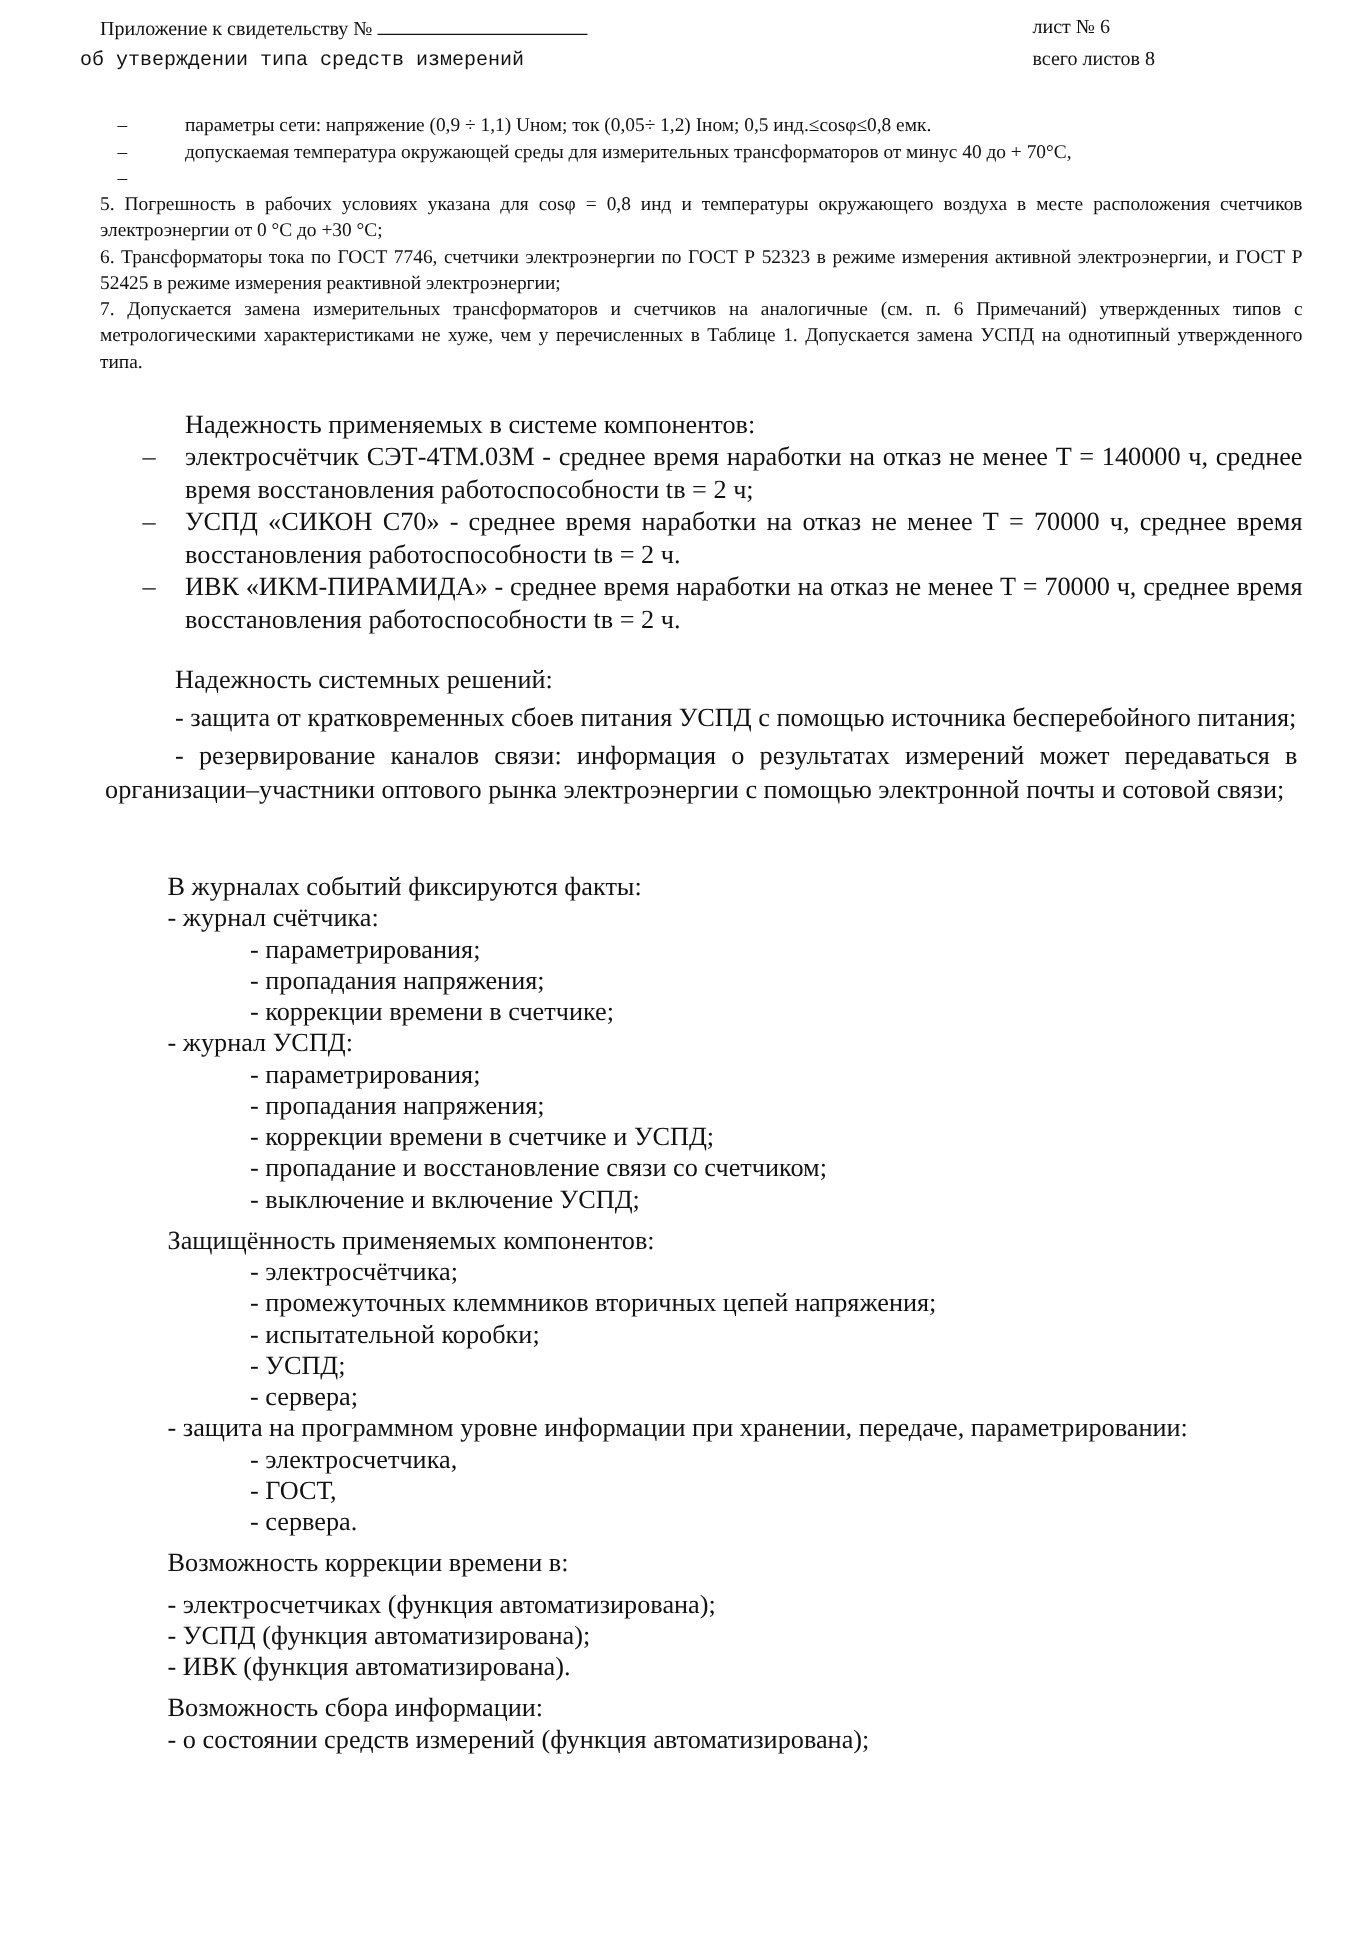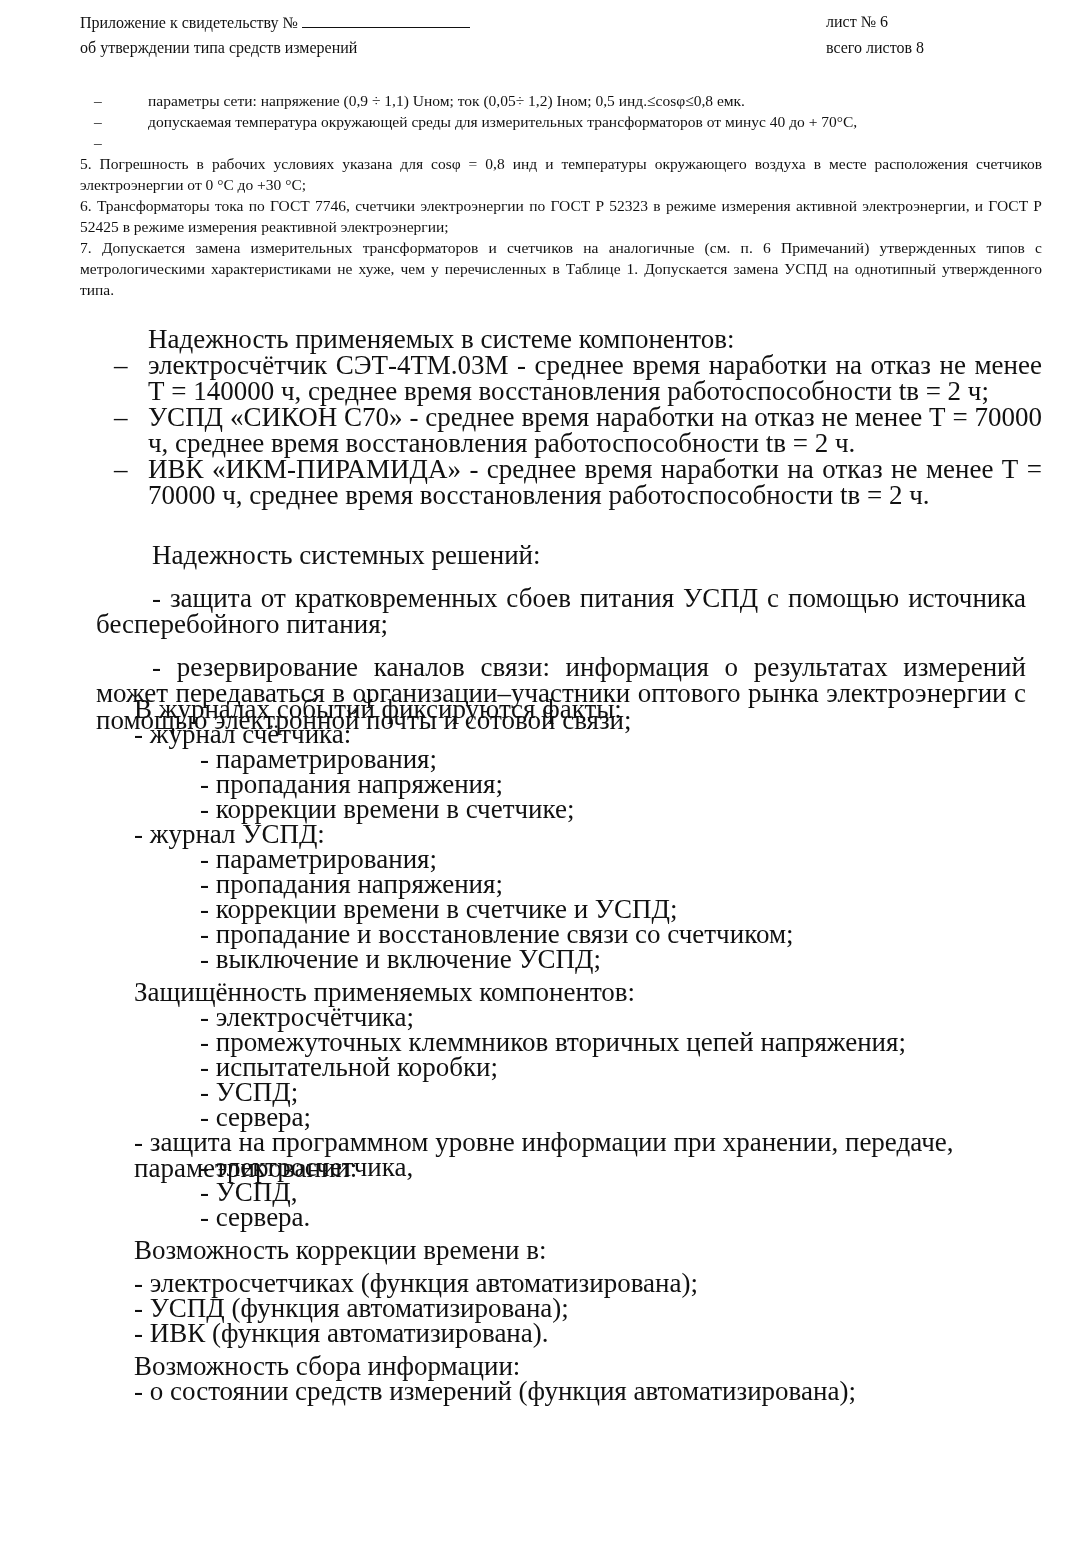--- a/index.html
+++ b/index.html
@@ -2,38 +2,38 @@
 <html><head>
 <meta charset="utf-8">
 <style>
   html, body { margin: 0; padding: 0; background: #ffffff; }
   body {
     width: 1092px; height: 1560px; position: relative; overflow: hidden;
     font-family: "Liberation Serif", "DejaVu Serif", serif; color: #111;
   }
   .hdr { position: absolute; font-size: 16px; line-height: 26px; }
   .hdr-l1 { left: 80px; top: 9px; }
-  .hdr-l2 { left: 80px; top: 35px; }
+  .hdr-l2 { left: 64px; top: 35px; font-family: Liberation Mono, monospace; }
   .hdr-r1 { left: 826px; top: 9px; }
   .hdr-r2 { left: 826px; top: 35px; }
   .blank { display: inline-block; width: 168px; border-bottom: 1px solid #111; height: 18px; vertical-align: baseline; margin-left: 4px; }
 
   .small { position: absolute; left: 80px; width: 962px; font-size: 15.5px; line-height: 21px; }
   .small .dline { position: relative; padding-left: 68px; height: 21px; white-space: nowrap; }
   .small .dash { position: absolute; left: 14px; top: 0; }
   .small .np { text-align: justify; text-align-last: left; }
 
-  .big { position: absolute; font-size: 27px; line-height: 26px; }
+  .big { position: absolute; font-size: 21px; line-height: 26px; }
   .rel { left: 80px; width: 962px; }
   .rel .title { padding-left: 68px; }
   .rel .item { position: relative; padding-left: 68px; text-align: justify; }
   .rel .item .dash { position: absolute; left: 34px; top: 0; }
 
   .sys { left: 80px; width: 962px; text-align: justify; }
-  .sys p { margin: 16px; text-indent: 56px; }
+  .sys p { margin: 4px; text-indent: 56px; }
 
   .list { left: 134px; width: 910px; }
   .list .l1 { padding-left: 0; height: 25px; }
   .list .l2 { padding-left: 66px; height: 25px; }
   .list .gap { height: 8px; }
 </style>
 </head>
 <body>
 
 <div class="hdr hdr-l1"><span>Приложение к свидетельству №</span><span class="blank"></span></div>
@@ -77,21 +77,21 @@
   <div class="l2">- выключение и включение УСПД;</div>
   <div class="gap"></div>
   <div class="l1">Защищённость применяемых компонентов:</div>
   <div class="l2">- электросчётчика;</div>
   <div class="l2">- промежуточных клеммников вторичных цепей напряжения;</div>
   <div class="l2">- испытательной коробки;</div>
   <div class="l2">- УСПД;</div>
   <div class="l2">- сервера;</div>
   <div class="l1">- защита на программном уровне информации при хранении, передаче, параметрировании:</div>
   <div class="l2">- электросчетчика,</div>
-  <div class="l2">- УСПД,</div>
+  <div class="l2">- ГОСТ,</div>
   <div class="l2">- сервера.</div>
   <div class="gap"></div>
   <div class="l1">Возможность коррекции времени в:</div>
   <div class="gap"></div>
   <div class="l1">- электросчетчиках (функция автоматизирована);</div>
   <div class="l1">- УСПД (функция автоматизирована);</div>
   <div class="l1">- ИВК (функция автоматизирована).</div>
   <div class="gap"></div>
   <div class="l1">Возможность сбора информации:</div>
   <div class="l1">-  о состоянии средств измерений (функция автоматизирована);</div>

